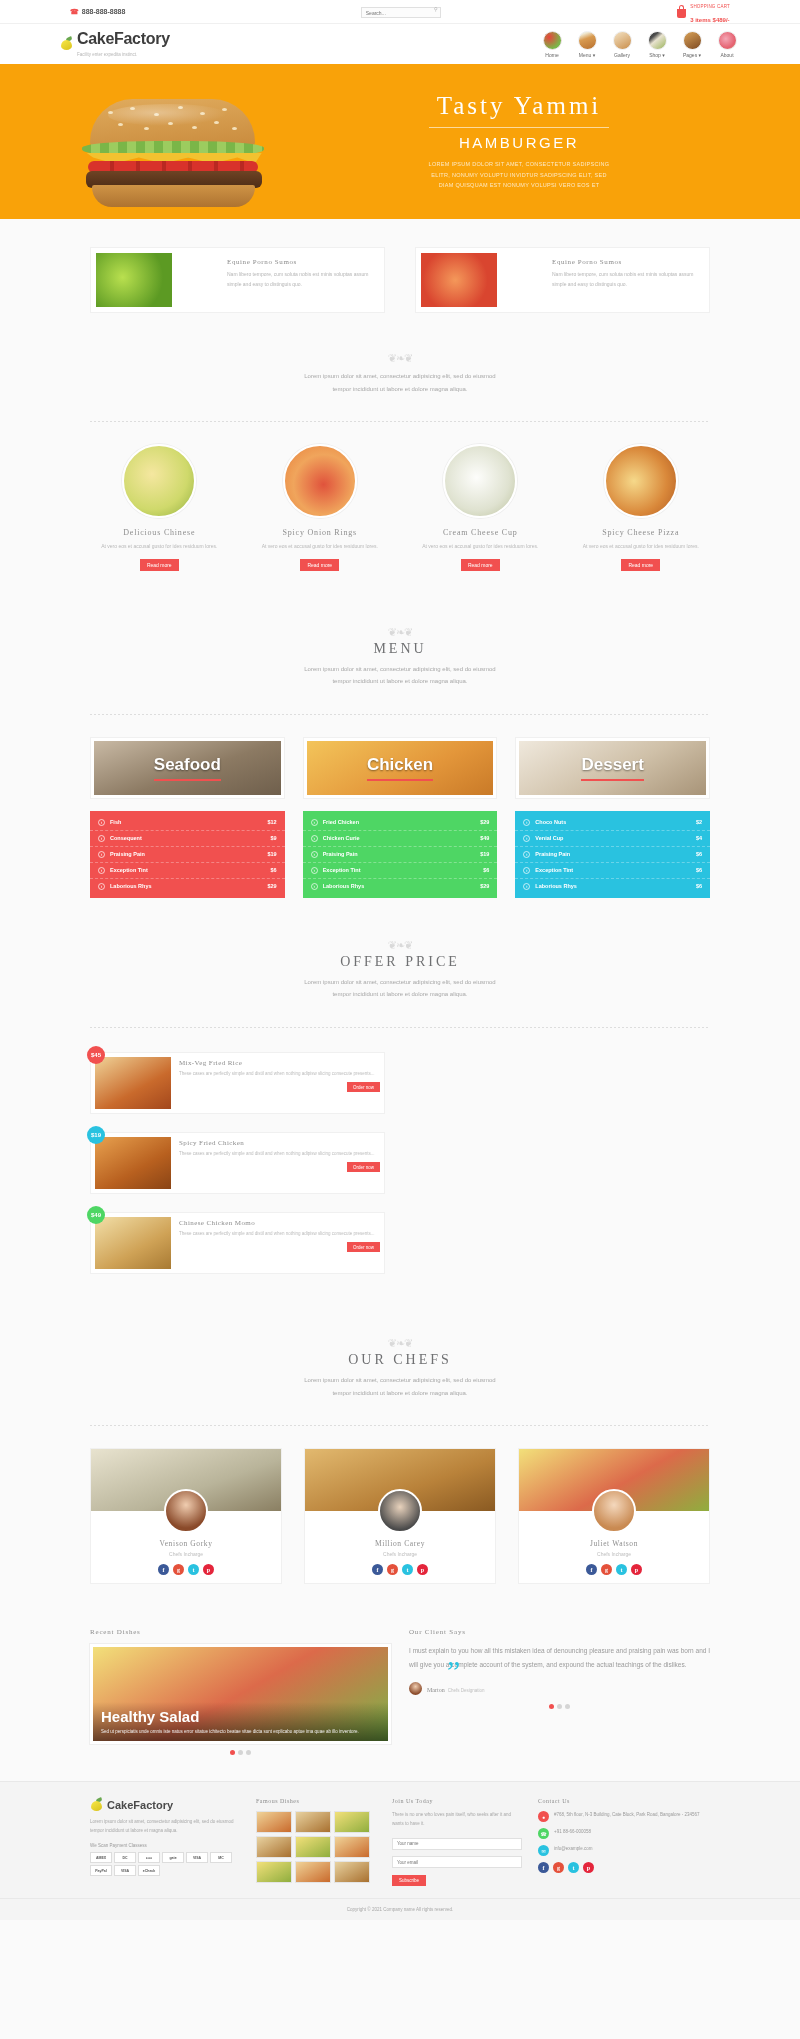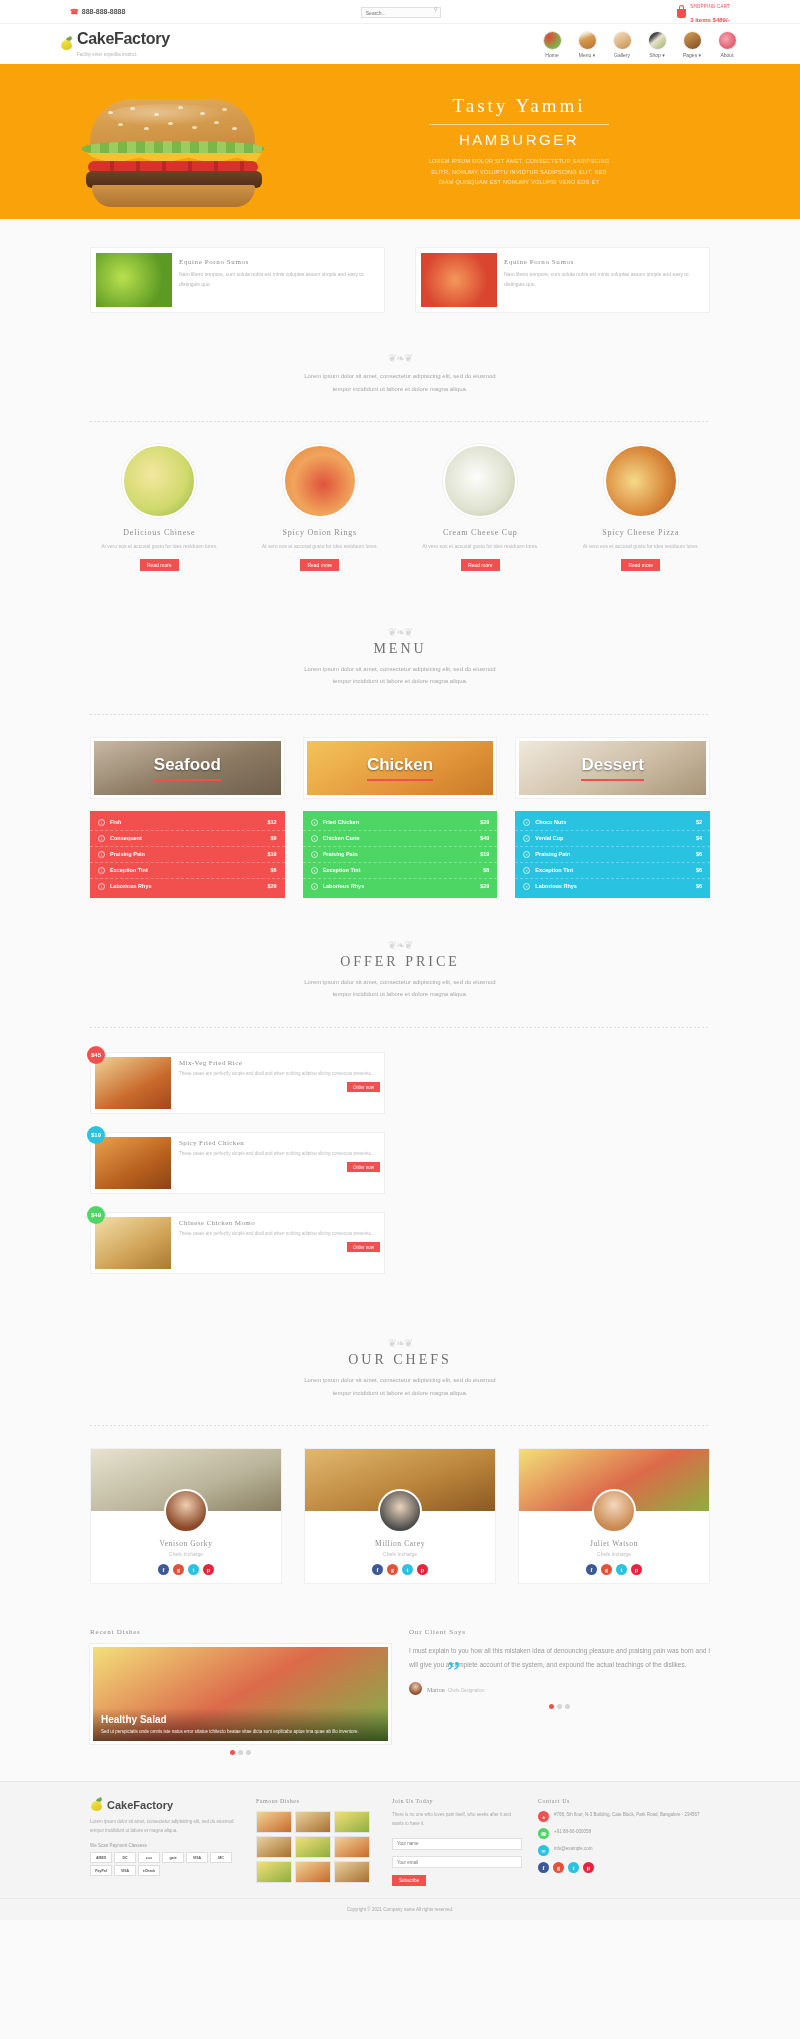--- a/index.html
+++ b/index.html
@@ -69,34 +69,34 @@
     border-radius:40% 40% 50% 50%; }
   .burger .cheese { position:absolute; left:26px; top:76px; width:176px; height:11px;
     background:#f2c230; clip-path:polygon(0 0,100% 0,96% 100%,86% 45%,72% 100%,58% 45%,44% 100%,30% 45%,16% 100%,4% 45%); }
   .burger .tomato { position:absolute; left:28px; top:84px; width:170px; height:12px;
     background:repeating-linear-gradient(90deg,#d8322b 0 22px,#b92822 22px 26px); border-radius:6px; }
   .burger .patty { position:absolute; left:26px; top:94px; width:176px; height:17px;
     background:linear-gradient(#6e4324,#4e2d16); border-radius:6px; }
   .burger .bun-bot { position:absolute; left:32px; top:108px; width:163px; height:22px;
     background:linear-gradient(#cf9446,#ae7330); border-radius:6px 6px 55px 55px; }
   .hero-copy { flex:1; text-align:center; padding-left:8px; }
-  .hero-title { font-family:"Liberation Serif",serif; font-size:19px; color:#fff;
+  .hero-title { font-family:"Liberation Serif",serif; font-size:25px; color:#fff;
     letter-spacing:3px; font-weight:normal;text-align:center; }
   .hero-rule { width:180px; height:1px; background:rgba(255,255,255,.6); margin:7px auto 6px; }
   .hero-sub { font-size:15px; color:#fff; letter-spacing:2.5px; margin-bottom:8px; }
   .hero-desc { font-size:5.5px; color:#fde9c4; line-height:1.9; letter-spacing:.3px; }
 
   
   .promo { padding:28px 0 18px; background:#fafafa; }
   .promo-row { width:620px; margin:0 auto; display:flex; gap:30px; }
   .promo-card { flex:1; background:#fff; border:1px solid #f0f0f0; display:flex; padding:5px; }
   .promo-img { width:76px; height:54px; flex:0 0 76px; background-size:cover; background-position:center; }
   .pi-lime { background:radial-gradient(circle at 35% 45%,#b9e04f,#5c9a23 70%),#7ab648; }
   .pi-fruit { background:radial-gradient(circle at 45% 50%,#f4985a,#d9452f 65%),#e4603a; }
-  .promo-body { padding:5px 0 0 7px; }
+  .promo-body { padding:5px 0 0 15px;margin-left:40px; }
   .promo-title { font-family:"Liberation Serif",serif; font-size:7px; color:#8c8c8c; letter-spacing:.6px; }
   .promo-text { font-size:5px; color:#b5b5b5; line-height:1.9; margin-top:4px; }
 
   
   .sec-head { text-align:center; padding:22px 0 14px; }
   .ornament { font-size:11px; color:#d9d9d9; letter-spacing:-1px; line-height:1; }
   .sec-title { font-family:"Liberation Serif",serif; font-size:14px; color:#6f7072;
     letter-spacing:3px; margin-top:3px; }
   .sec-sub { font-size:6px; color:#a8a8a8; line-height:2.1; margin-top:6px; }
   .sec-divider { width:620px; height:1px; margin:12px auto 0;
@@ -183,21 +183,21 @@
 
   
   .lower { width:620px; margin:0 auto; display:flex; gap:18px; padding:10px 0 26px; }
   .lower-col { flex:1; }
   .lower-head { font-family:"Liberation Serif",serif; font-size:7px; color:#8e8e8e;
     letter-spacing:.8px; margin-bottom:8px; }
   .recent-card { position:relative; height:100px; background:linear-gradient(150deg,#f2e07a,#dc6a4a 50%,#7ab648);
     border:3px solid #fff; box-shadow:0 0 0 1px #eee; }
   .recent-cap { position:absolute; left:0; right:0; bottom:0; padding:6px 8px;
     background:linear-gradient(transparent,rgba(0,0,0,.55)); }
-  .recent-title { font-size:10px; font-weight:bold; color:#fff; }
+  .recent-title { font-size:15px; font-weight:bold; color:#fff; }
   .recent-text { font-size:4.5px; color:#f0f0f0; line-height:1.7; margin-top:3px; }
   .dots { display:flex; gap:3px; justify-content:center; margin-top:6px; }
   .dot { width:5px; height:5px; border-radius:50%; background:#d5d5d5; cursor:pointer; }
   .dot.on { background:#f1504f; }
   .quote-wrap { position:relative; }
   .quote-mark { position:absolute; left:38px; top:12px; font-size:30px; color:#29c2e0;
     font-family:"Liberation Serif",serif; line-height:1; }
   .quote-text { font-size:6.5px; color:#9a9a9a; line-height:2.1; text-align:justify; }
   .quote-by { display:flex; align-items:center; gap:5px; margin-top:10px; }
   .qb-av { width:13px; height:13px; border-radius:50%;

